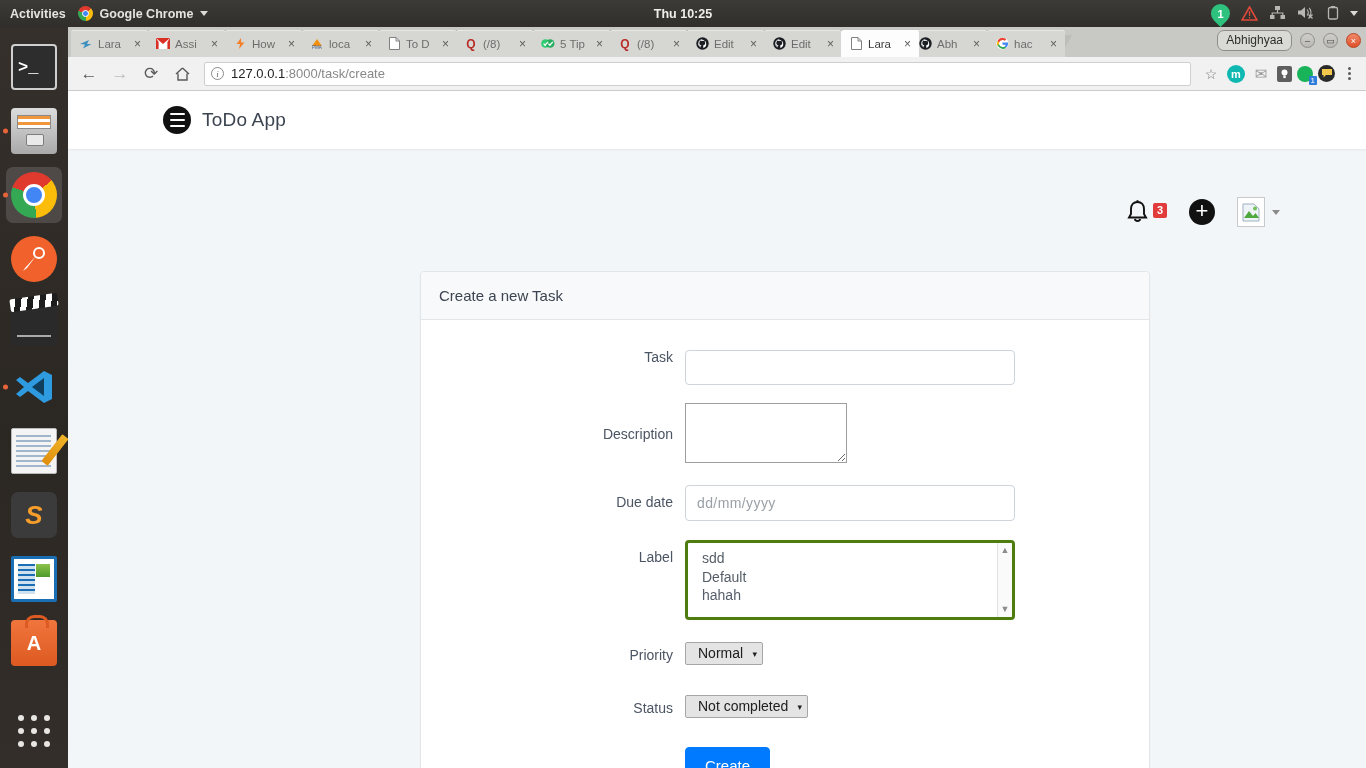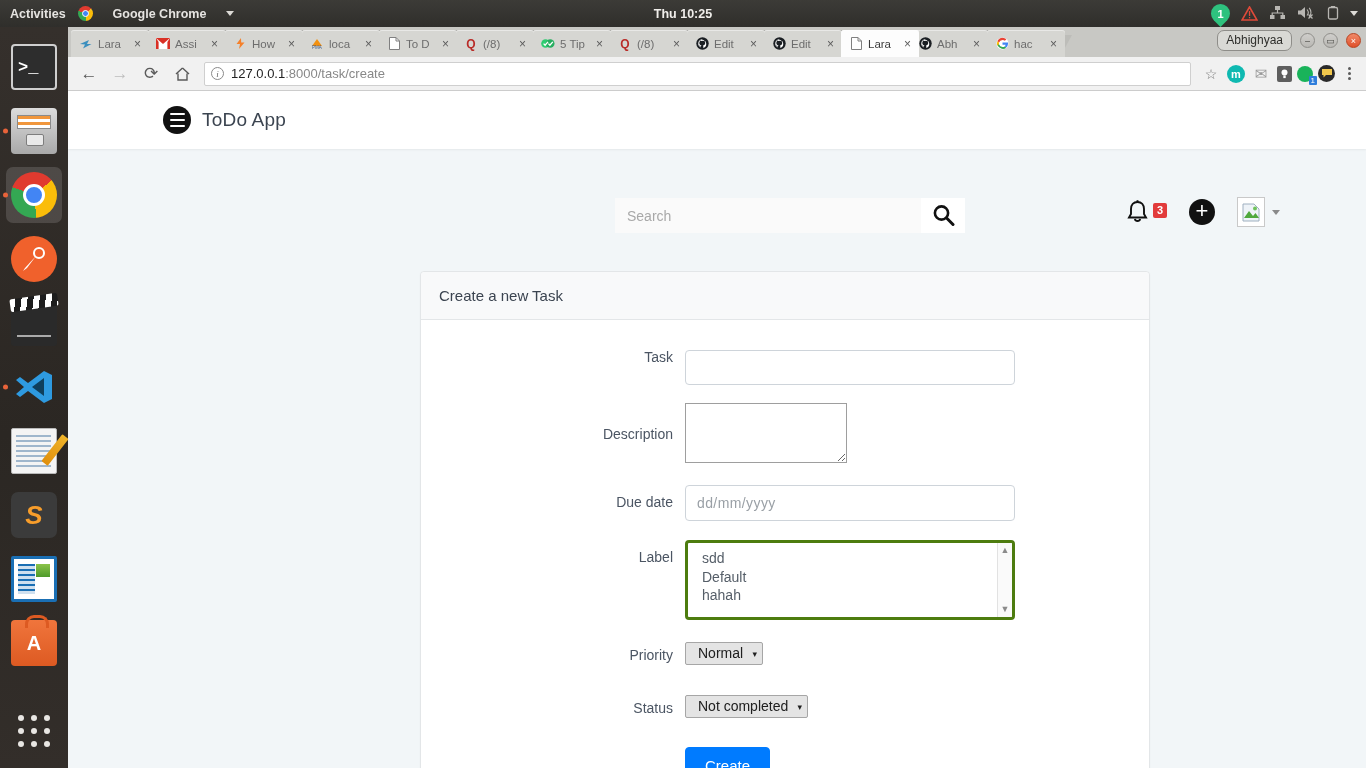--- a/index.html
+++ b/index.html
@@ -13,21 +13,21 @@
   }
 
   
   #gnome-topbar{
     position:absolute; left:0; top:0; width:1366px; height:27px;
     background:linear-gradient(#3c3b37,#2f2e2b);
     display:flex; align-items:center; color:#e6e4e1;
     font-size:12.5px; font-weight:bold; z-index:60;
   }
   #gnome-topbar .activities{ padding:0 12px 0 10px; }
-  #gnome-topbar .appmenu{ display:flex; align-items:center; gap:20px; }
+  #gnome-topbar .appmenu{ display:flex; align-items:center; gap:7px; }
   .chrome-dot{
     width:15px; height:15px; border-radius:50%;
     background:
       conic-gradient(from -62deg,
         #e03a2f 0deg 112deg,
         #f7c21c 112deg 130deg,
         #fbbd09 130deg 236deg,
         #34a853 236deg 352deg,
         #e03a2f 352deg 360deg);
     position:relative;
@@ -571,29 +571,20 @@
       <div id="brand">
         <span class="burger">
             <i></i>
             <i></i>
             <i></i>
           </span>
         <span class="name">ToDo App</span>
       </div>
     </div>
 
-    <div id="searchwrap">
-      <input type="text" placeholder="Search" style="">
-      <button id="search-btn">
-        <svg width="23" height="23" viewBox="0 0 23 23">
-            <circle cx="9.5" cy="9" r="6.6" fill="none" stroke="#111" stroke-width="2.6"></circle>
-            <path d="M14.6 14 L21 20.5" stroke="#111" stroke-width="3" stroke-linecap="round"></path>
-          </svg>
-      </button>
-    </div>
 
     <div id="hdr-right">
       <div id="bell-grp">
         <svg width="25" height="27" viewBox="0 0 25 27">
           <path d="M12.5 3 C8.5 3 6 6 6 10 v5 l-2 3.5 h17 L19 15 v-5 C19 6 16.5 3 12.5 3 Z" fill="none" stroke="#111" stroke-width="1.9"></path>
           <path d="M12.5 1.2 v2" stroke="#111" stroke-width="1.9"></path>
           <path d="M9.8 20 a2.8 2.8 0 0 0 5.4 0" fill="none" stroke="#111" stroke-width="1.9"></path>
         </svg>
         <span id="bell-badge">3</span>
       </div>

